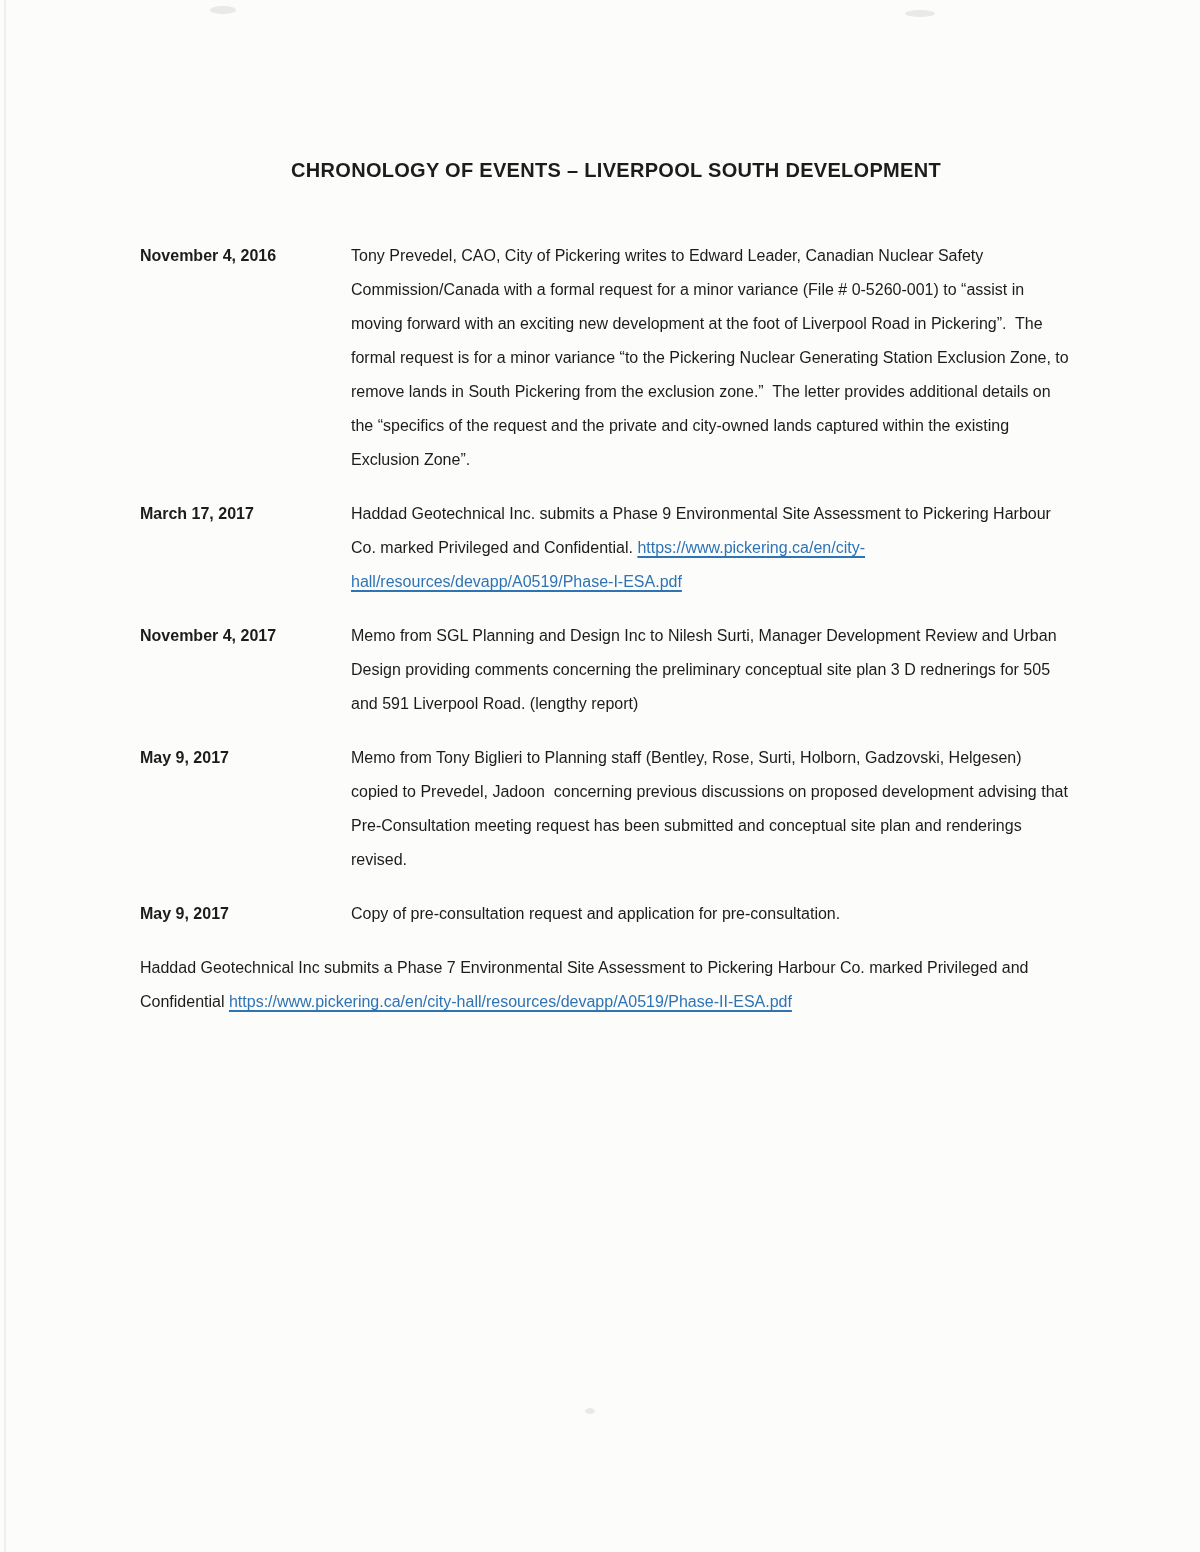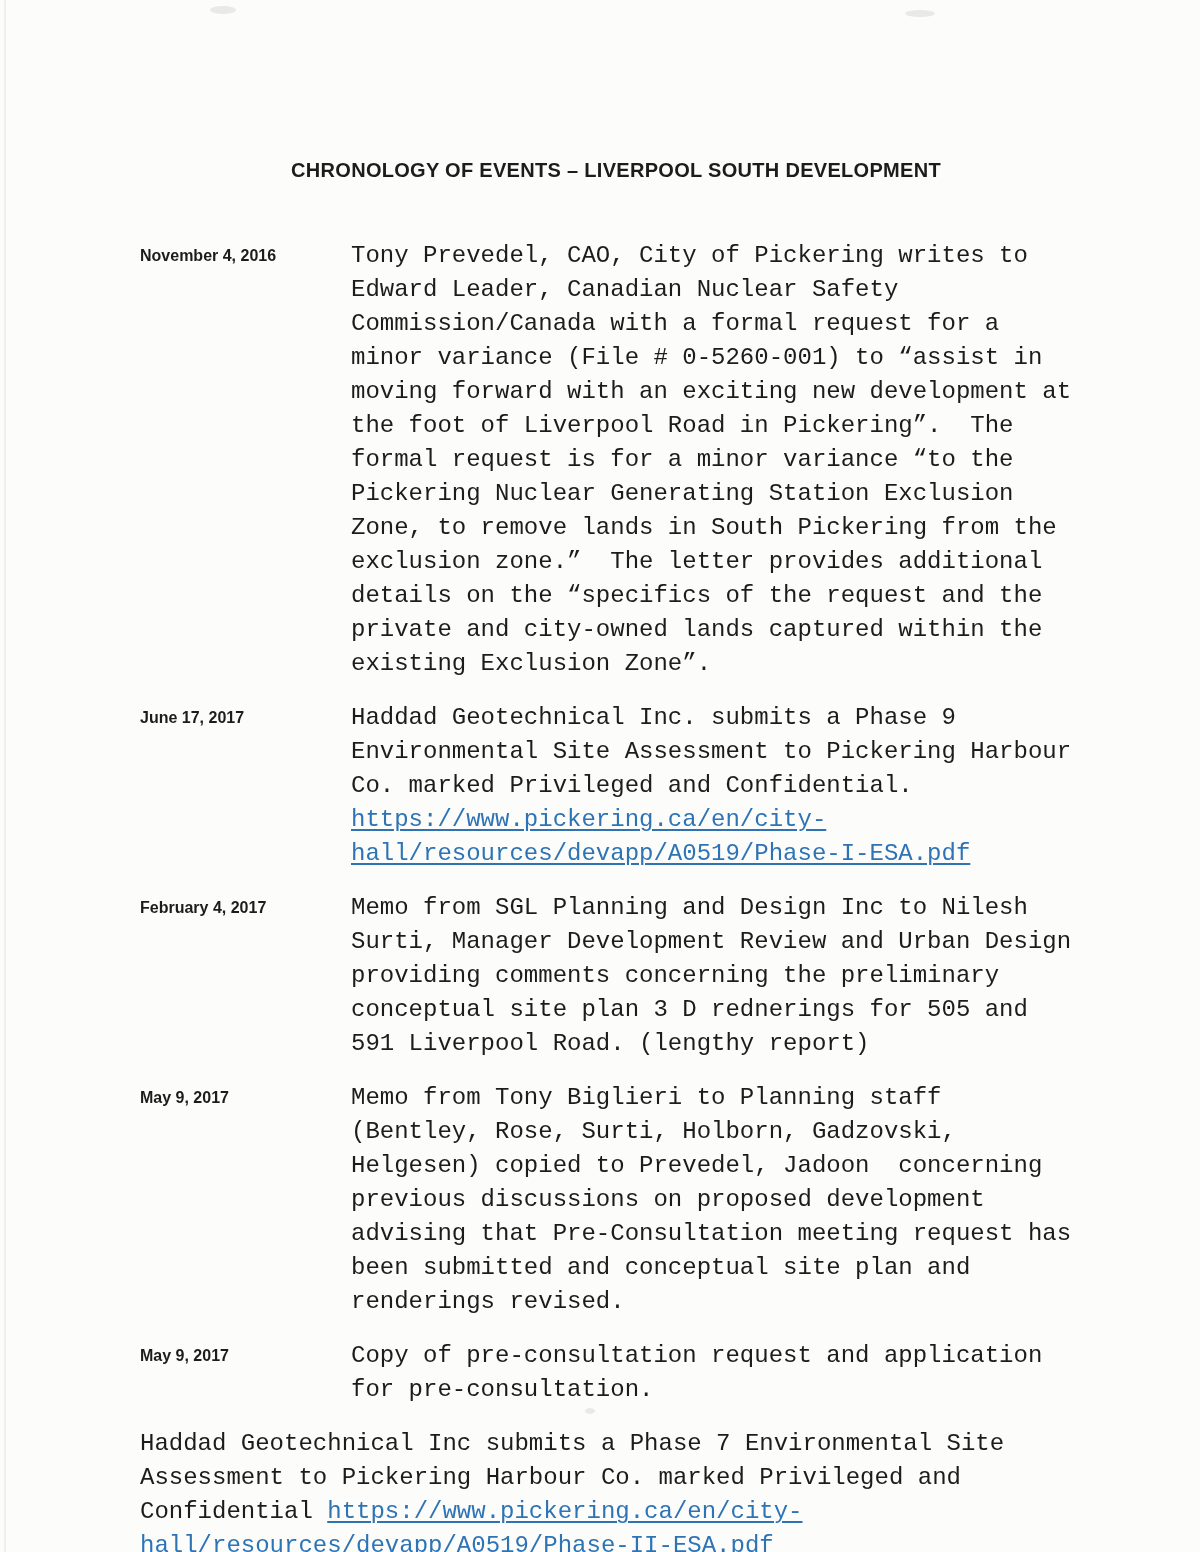--- a/index.html
+++ b/index.html
@@ -48,25 +48,24 @@
     margin-bottom:20px;
   }
   .entry-date{
     flex:0 0 211px;
     font-weight:700;
     font-size:16px;
     line-height:34px;
   }
   .entry-body{
     flex:1;
-    font-size:24px;
+    font-size:16px;
     line-height:34px;
     white-space:pre-wrap;
     overflow-wrap:break-word;
-    font-family:Liberation Mono, monospace;
   }
   .link{
     color:var(--link);
     text-decoration:underline;
     text-decoration-thickness:2px;
     text-underline-offset:3px;
     cursor:pointer;
   }
 </style>
 </head>
@@ -81,26 +80,26 @@
   <h1 class="title">CHRONOLOGY OF EVENTS – LIVERPOOL SOUTH DEVELOPMENT</h1>
 
   <div class="entries" id="entries">
   <div class="entry">
     <div class="entry-date">November 4, 2016</div>
     <div class="entry-body"><span>Tony Prevedel, CAO, City of Pickering writes to Edward Leader, Canadian Nuclear Safety Commission/Canada with a formal request for a minor variance (File # 0-5260-001) to “assist in moving forward with an exciting new development at the foot of Liverpool Road in Pickering”.  The formal request is for a minor variance “to the Pickering Nuclear Generating Station Exclusion Zone, to remove lands in South Pickering from the exclusion zone.”  The letter provides additional details on the “specifics of the request and the private and city-owned lands captured within the existing Exclusion Zone”.</span></div>
   </div>
 
 
   <div class="entry">
-    <div class="entry-date">June 17, 2017</div>
+    <div class="entry-date">March 17, 2017</div>
     <div class="entry-body"><span>Haddad Geotechnical Inc. submits a Phase 9 Environmental Site Assessment to Pickering Harbour Co. marked Privileged and Confidential. </span><span class="link">https://www.pickering.ca/en/city-hall/resources/devapp/A0519/Phase-I-ESA.pdf</span></div>
   </div>
 
   <div class="entry">
-    <div class="entry-date">February 4, 2017</div>
+    <div class="entry-date">November 4, 2017</div>
     <div class="entry-body"><span>Memo from SGL Planning and Design Inc to Nilesh Surti, Manager Development Review and Urban Design providing comments concerning the preliminary conceptual site plan 3 D rednerings for 505 and 591 Liverpool Road. (lengthy report)</span></div>
   </div>
 
   <div class="entry">
     <div class="entry-date">May 9, 2017</div>
     <div class="entry-body"><span>Memo from Tony Biglieri to Planning staff (Bentley, Rose, Surti, Holborn, Gadzovski, Helgesen) copied to Prevedel, Jadoon  concerning previous discussions on proposed development advising that Pre-Consultation meeting request has been submitted and conceptual site plan and renderings revised.</span></div>
   </div>
 
   <div class="entry">
     <div class="entry-date">May 9, 2017</div>

